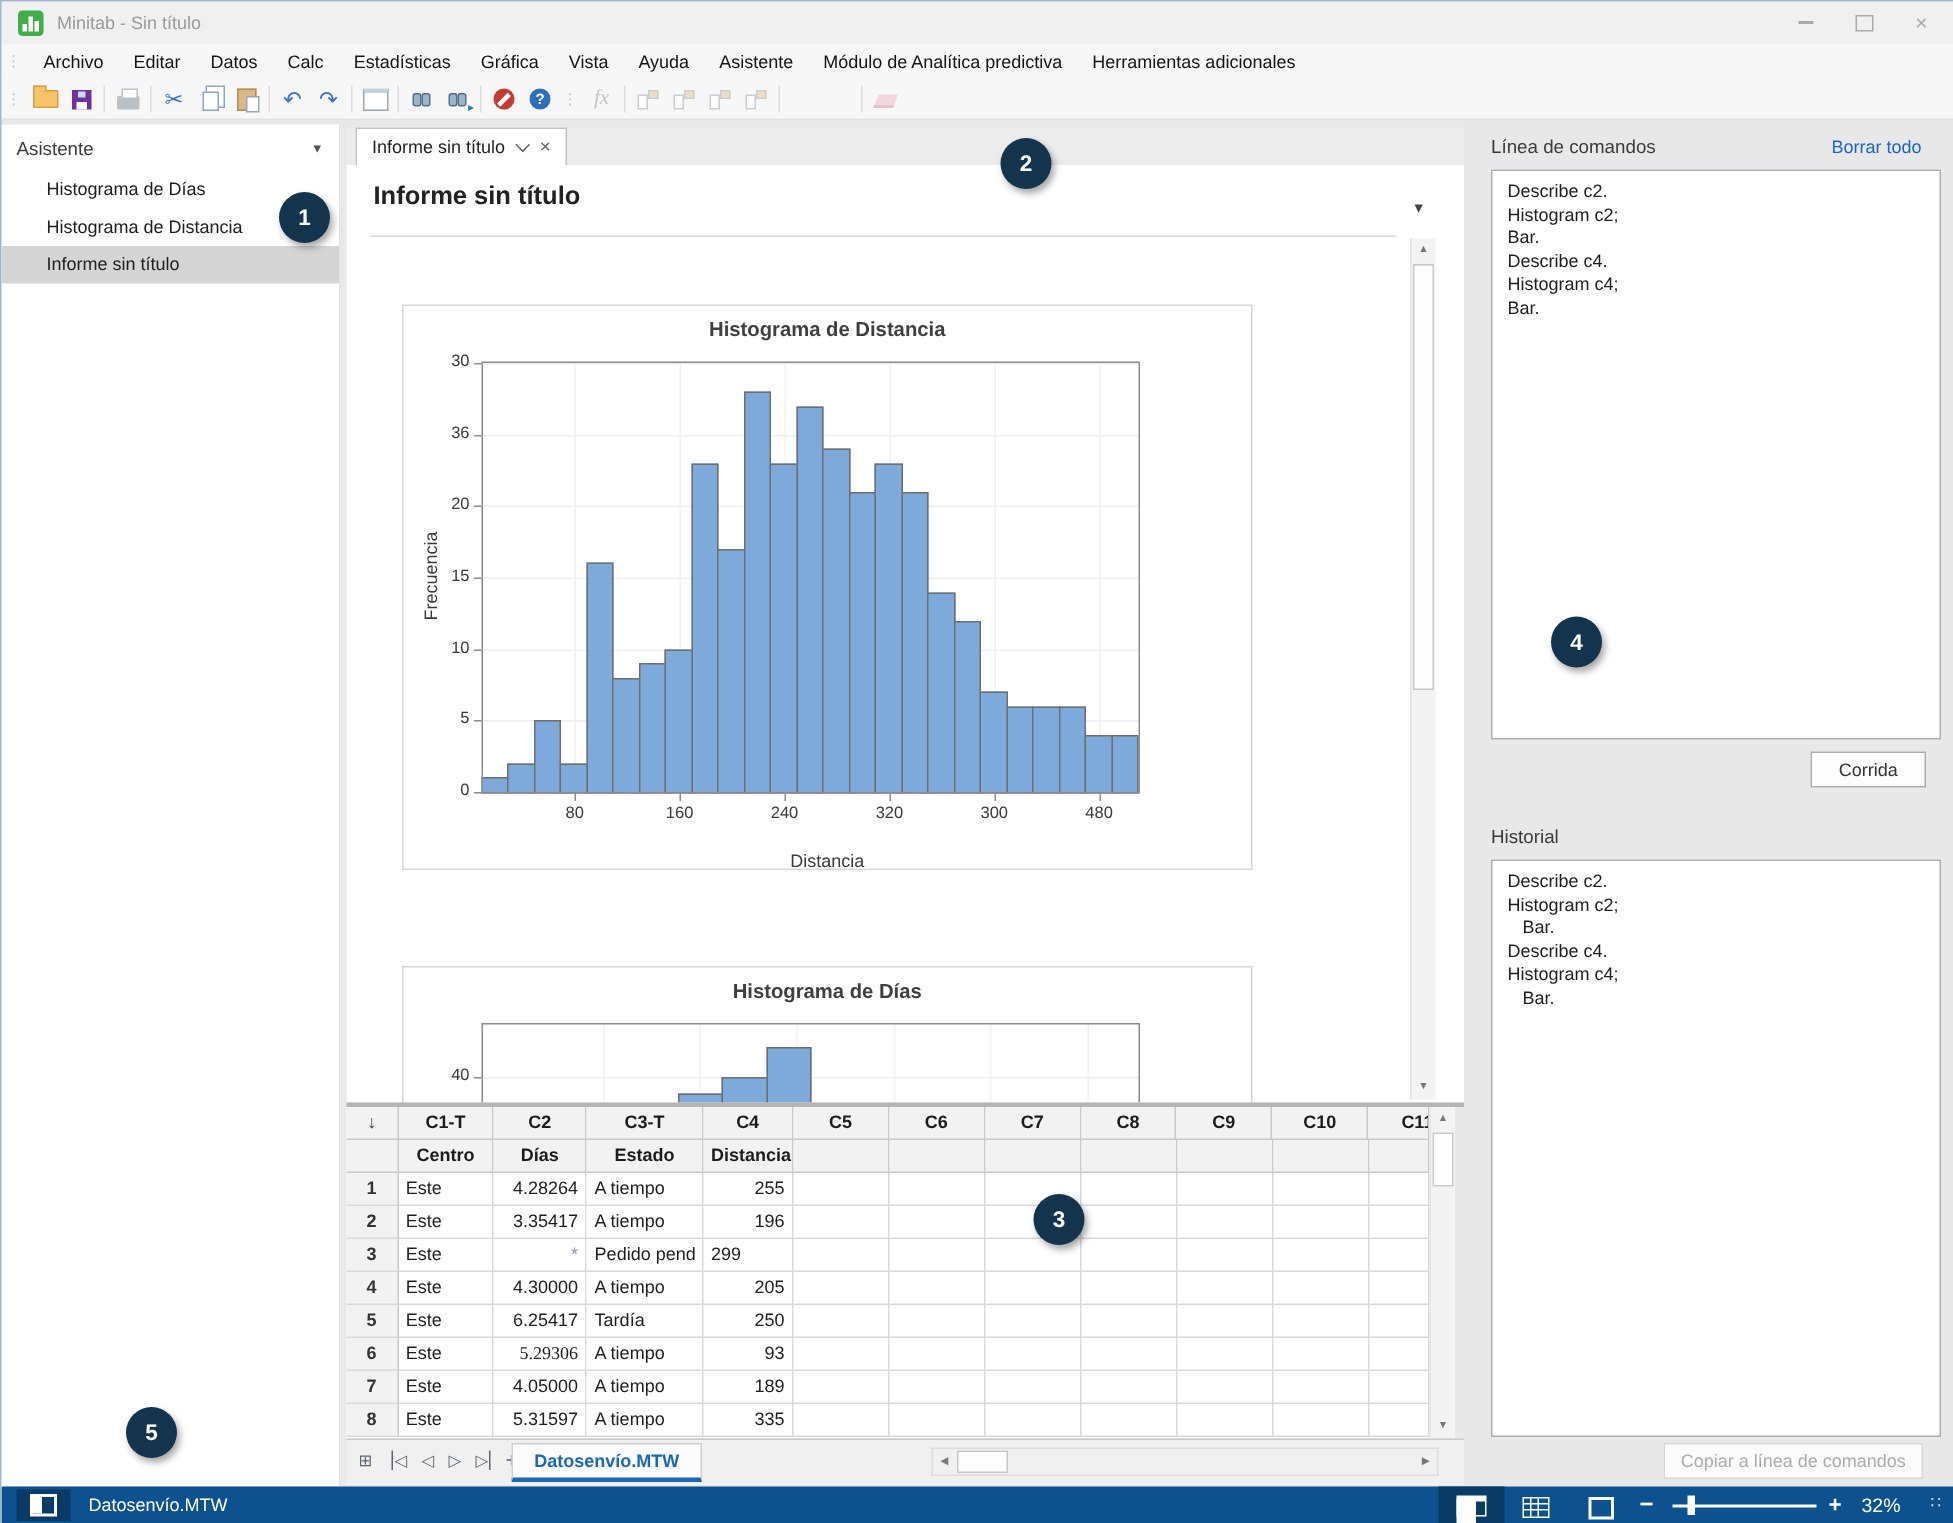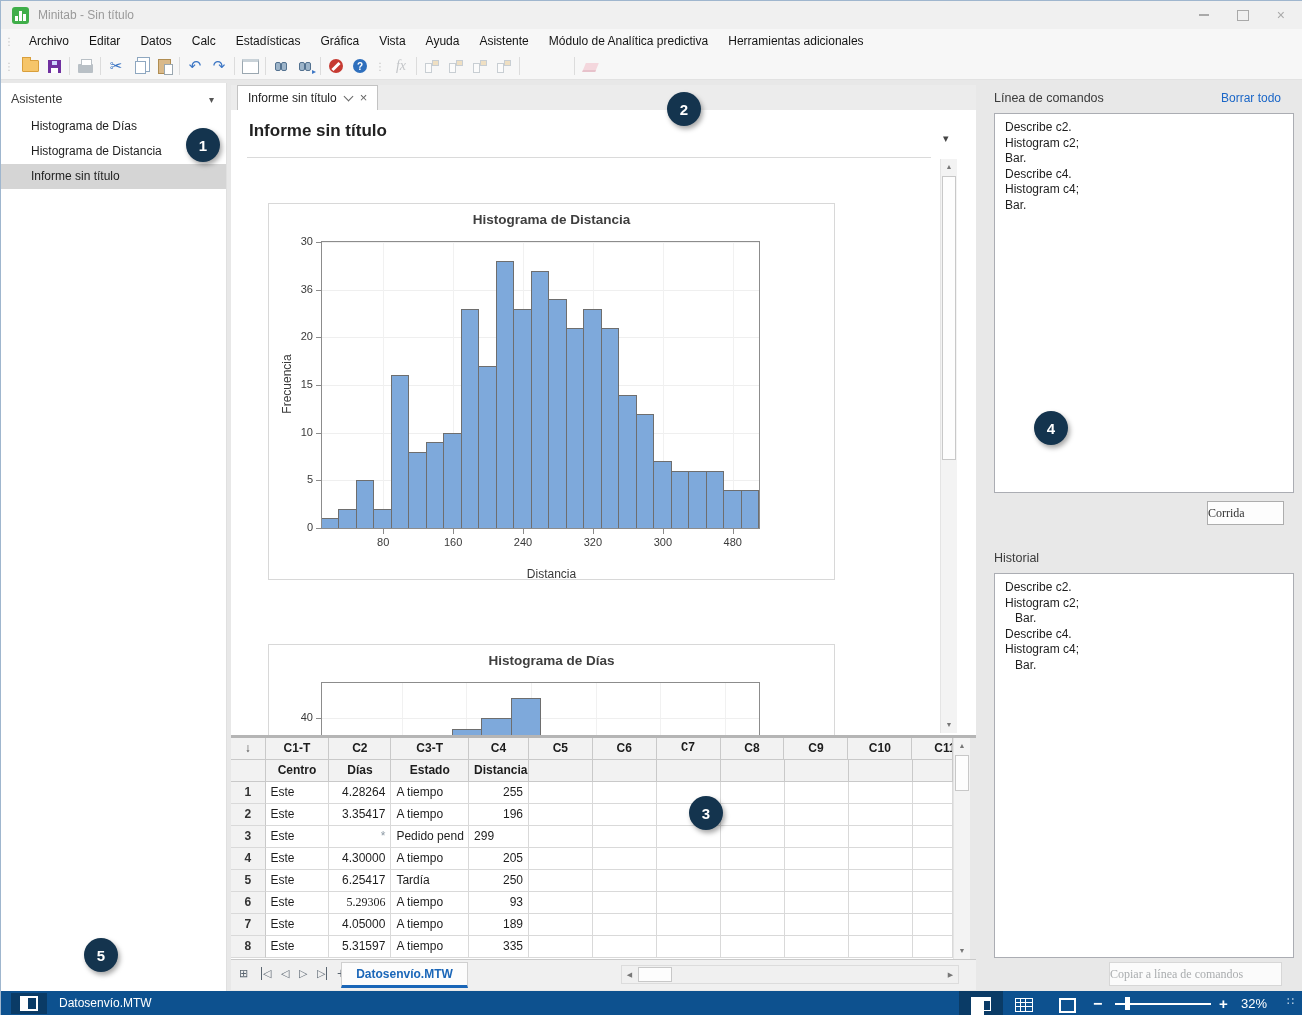--- a/index.html
+++ b/index.html
@@ -122,22 +122,22 @@
            border:1px solid #d0d0d0; border-bottom:3px solid #1a66b8; color:#1a66b8; font-weight:700;
            text-align:center; line-height:22px; }
 
   
   .rightpanel { position:absolute; left:985px; top:82px; width:317px; height:908px; }
   .rp-label { position:absolute; left:8px; font-size:12.5px; color:#3a3a3a; }
   .rp-link { position:absolute; right:22px; top:8px; color:#1a66c7; }
   .rp-box { position:absolute; left:8px; width:288px; background:#fff; border:1px solid #abadb3;
             padding:6px 0 0 10px; overflow:hidden; }
   .rp-box div { line-height:15.5px; white-space:pre; }
-  .btn { position:absolute; background:#fdfdfd; border:1px solid #adadad; text-align:left;
-         line-height:22px; color:#333;font-family:Liberation Serif, serif; }
+  .btn { position:absolute; background:#fdfdfd; border:1px solid #adadad; text-align:center;
+         line-height:22px; color:#333; }
   .btn.disabled { border-color:#d7d7d7; color:#aaadaf; background:#fbfbfb; }
 
   
   .statusbar { position:absolute; left:0; top:990px; width:100%; height:25px; background:#0d518f; color:#fff; }
   .sb-toggle { position:absolute; left:10px; top:2px; width:36px; height:21px; background:#0a3b66;
                display:flex; align-items:center; justify-content:center; }
   .sb-toggle i { width:14px; height:11px; border:2px solid #fff; background:linear-gradient(to right,#fff 0 45%,transparent 45%); display:block; }
   .sb-wsname { position:absolute; left:58px; line-height:25px; }
   .sb-wsview { position:absolute; left:958px; top:0; width:44px; height:25px; background:#0a3b66;
                display:flex; align-items:center; justify-content:center; }
@@ -395,21 +395,21 @@
 
   <div class="wstable" id="wstable">
       <div class="trow thead">
         <div class="tcell" style="width: 24px; color: rgb(68, 68, 68);">↓</div>
         <div class="tcell" style="width: 54px;">C1-T</div>
         <div class="tcell" style="width: 52px;">C2</div>
         <div class="tcell" style="width: 68px;">C3-T</div>
         <div class="tcell" style="width: 50px;">C4</div>
         <div class="tcell" style="width: 54px;">C5</div>
         <div class="tcell" style="width: 54px;">C6</div>
-        <div class="tcell" style="width: 54px; font-family: Liberation Mono, monospace;">C7</div>
+        <div class="tcell" style="width: 54px;">C7</div>
         <div class="tcell" style="width: 54px;">C8</div>
         <div class="tcell" style="width: 54px;">C9</div>
         <div class="tcell" style="width: 54px;">C10</div>
         <div class="tcell" style="width: 13px; text-align: left; padding-left: 22px;">C11</div>
       </div>
       <div class="trow thead">
         <div class="tcell rownum" style="width: 24px;"></div>
         <div class="tcell" style="width: 54px;">Centro</div>
         <div class="tcell" style="width: 52px;">Días</div>
         <div class="tcell" style="width: 68px;">Estado</div>

